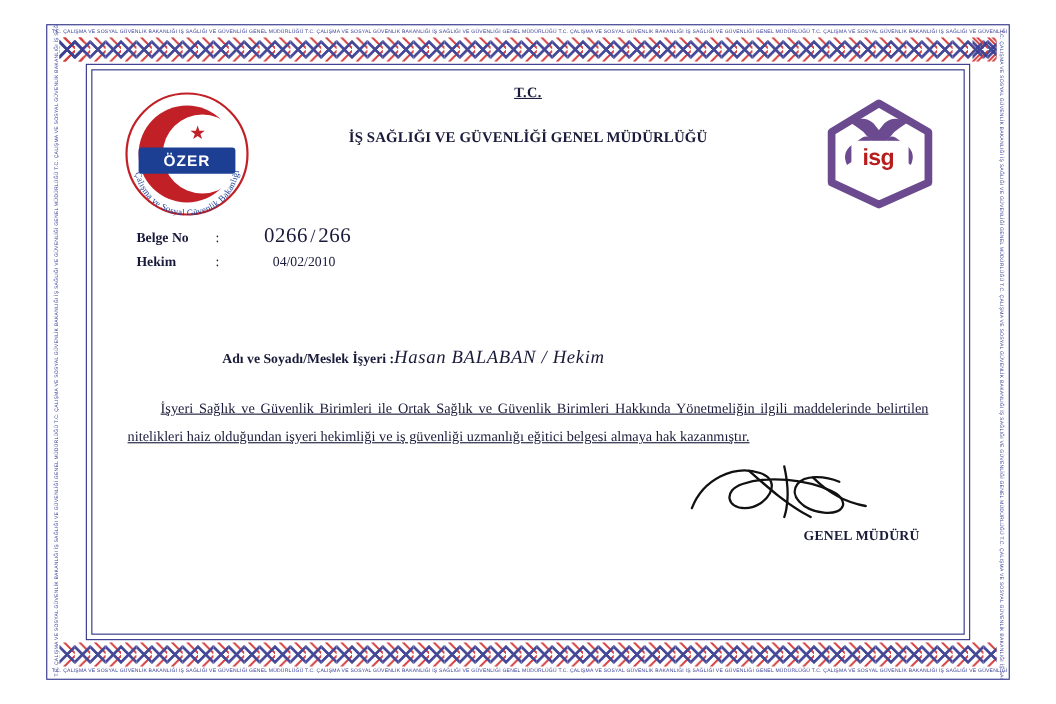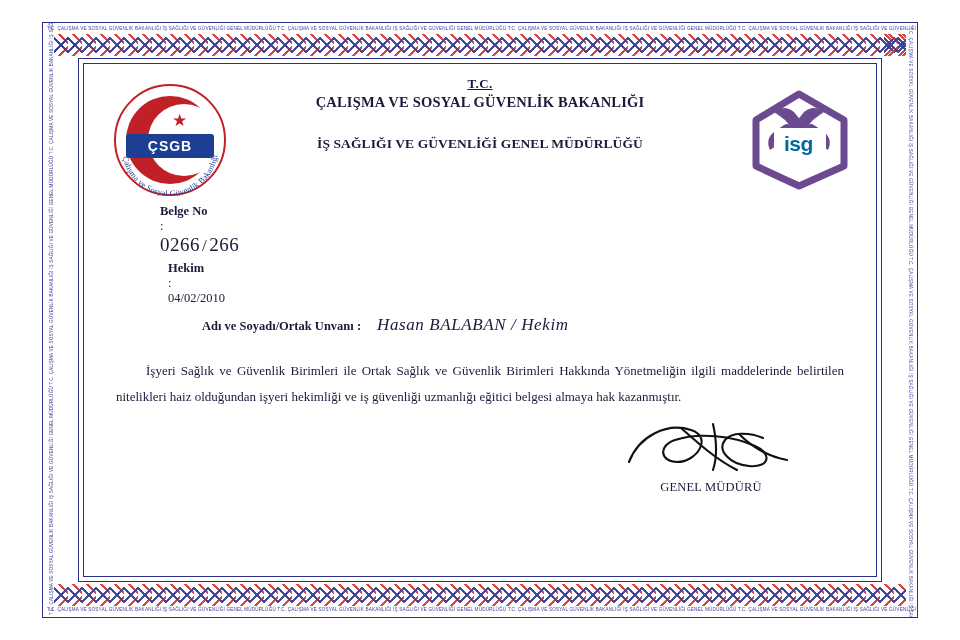--- a/index.html
+++ b/index.html
@@ -216,35 +216,34 @@
     position: absolute;
     right: 16px; top: 18px;
     width: 110px; height: 104px;
   }
   .isg .txt {
     position: absolute;
     left: 40px; top: 44px;
     font-family: "Liberation Sans", sans-serif;
     font-weight: bold;
     font-size: 21px;
-    color: #0369a1;
+    color: #b91c1c;
     letter-spacing: -0.5px;
   }
 
   
   .refblock {
     position: absolute;
     left: 34px; top: 134px;
     font-family: "Liberation Serif", serif;
   }
   .refrow {
     display: flex;
     align-items: baseline;
     margin-bottom: 5px;
-    flex-direction: column;
   }
   .reflabel {
     font-size: 12.5px;
     font-weight: bold;
     width: 72px;
     display: inline-block;
   }
   .refcolon {
     font-size: 12.5px;
     width: 8px;
@@ -286,36 +285,36 @@
     position: absolute;
     left: 112px; top: 245px;
     display: flex;
     align-items: baseline;
   }
   .namerow .nlabel {
     font-size: 12.5px;
     font-weight: bold;
   }
   .namerow .nvalue {
-    margin-left: 16px;
     font-family: "Liberation Serif", serif;
     font-style: italic;
     font-size: 17px;
     letter-spacing: 0.6px;
   }
 
   
   .body {
     position: absolute;
     left: 26px; top: 288px;
     width: 728px;
     font-size: 13px;
     line-height: 2.0;
     text-align: justify;
     text-indent: 30px;
+    text-decoration: underline;
   }
 
   
   .signature {
     position: absolute;
     right: 34px; top: 348px;
     width: 250px;
     text-align: center;
   }
   .sig-svg { display: block; margin: 0 auto; }
@@ -326,22 +325,23 @@
     margin-top: -4px;
   }
   .sig-title1 {
     font-size: 12.5px;
     font-weight: bold;
     margin-top: 6px;
     letter-spacing: 0.2px;
   }
   .sig-title2 {
     font-size: 12.5px;
-    font-weight: normal;
+    font-weight: bold;
     letter-spacing: 0.2px;
+    text-align: right;
   }
 </style>
 </head>
 <body>
 
 <div class="page">
 
   <div class="microband">
     <div class="micro-text micro-top">T.C. ÇALIŞMA VE SOSYAL GÜVENLİK BAKANLIĞI İŞ SAĞLIĞI VE GÜVENLİĞİ GENEL MÜDÜRLÜĞÜ T.C. ÇALIŞMA VE SOSYAL GÜVENLİK BAKANLIĞI İŞ SAĞLIĞI VE GÜVENLİĞİ GENEL MÜDÜRLÜĞÜ T.C. ÇALIŞMA VE SOSYAL GÜVENLİK BAKANLIĞI İŞ SAĞLIĞI VE GÜVENLİĞİ GENEL MÜDÜRLÜĞÜ T.C. ÇALIŞMA VE SOSYAL GÜVENLİK BAKANLIĞI İŞ SAĞLIĞI VE GÜVENLİĞİ GENEL MÜDÜR</div>
     <div class="micro-text micro-bot">T.C. ÇALIŞMA VE SOSYAL GÜVENLİK BAKANLIĞI İŞ SAĞLIĞI VE GÜVENLİĞİ GENEL MÜDÜRLÜĞÜ T.C. ÇALIŞMA VE SOSYAL GÜVENLİK BAKANLIĞI İŞ SAĞLIĞI VE GÜVENLİĞİ GENEL MÜDÜRLÜĞÜ T.C. ÇALIŞMA VE SOSYAL GÜVENLİK BAKANLIĞI İŞ SAĞLIĞI VE GÜVENLİĞİ GENEL MÜDÜRLÜĞÜ T.C. ÇALIŞMA VE SOSYAL GÜVENLİK BAKANLIĞI İŞ SAĞLIĞI VE GÜVENLİĞİ GENEL MÜDÜR</div>
@@ -358,21 +358,21 @@
   <div class="innerline1"></div>
   <div class="innerline2"></div>
 
   <div class="content">
 
     <div class="csgb">
       <div class="ring"></div>
       <div class="moon"></div>
       <div class="moon-cut"></div>
       <div class="star">★</div>
-      <div class="band">ÇSGB</div>
+      <div class="band">ÖZER</div>
       <svg class="arc" viewBox="0 0 112 112">
         <defs>
           <path id="arcpath" d="M 8,64 A 48,48 0 0 0 104,64"></path>
         </defs>
         <text>
           <textPath href="#arcpath" startOffset="6%">Çalışma  ve Sosyal Güvenlik Bakanlığı</textPath>
         </text>
       </svg>
     </div>
 
@@ -387,42 +387,41 @@
           <path d="M26 62 q-5 -11 4 -18 l10 -7 q5 -3 8 3 q2 5 -2 8 l-8 6 q-6 4 -12 8 z"></path>
           <path d="M84 62 q5 -11 -4 -18 l-10 -7 q-5 -3 -8 3 q-2 5 2 8 l8 6 q6 4 12 8 z"></path>
         </g>
         <rect x="30" y="40" width="52" height="26" fill="#ffffff"></rect>
       </svg>
       <div class="txt">isg</div>
     </div>
 
     <div class="header">
       <div class="line1">T.C.</div>
-      <div class="line2">ÇALIŞMA VE SOSYAL GÜVENLİK BAKANLIĞI</div>
       <div class="line3">İŞ SAĞLIĞI VE GÜVENLİĞİ GENEL MÜDÜRLÜĞÜ</div>
     </div>
 
     <div class="refblock">
       <div class="refrow">
         <span class="reflabel">Belge No</span>
         <span class="refcolon">:</span>
         <span class="refvalue-no">
           <span class="seq">0266</span><span class="sep">/</span><span class="seq">266</span>
         </span>
       </div>
       <div class="refrow">
         <span class="reflabel">Hekim</span>
         <span class="refcolon">:</span>
         <span class="refvalue-date">04/02/2010</span>
       </div>
     </div>
 
 
     <div class="namerow">
-      <span class="nlabel">Adı ve Soyadı/Ortak Unvanı :</span>
+      <span class="nlabel">Adı ve Soyadı/Meslek İşyeri :</span>
       <span class="nvalue">Hasan BALABAN / Hekim</span>
     </div>
 
     <div class="body">İşyeri Sağlık ve Güvenlik Birimleri ile Ortak Sağlık ve Güvenlik Birimleri Hakkında Yönetmeliğin ilgili maddelerinde belirtilen nitelikleri haiz olduğundan işyeri hekimliği ve iş güvenliği uzmanlığı eğitici belgesi almaya hak kazanmıştır.</div>
 
     <div class="signature">
       <svg class="sig-svg" width="180" height="62" viewBox="0 0 180 62">
         <g fill="none" stroke="#111111" stroke-width="2.1" stroke-linecap="round">
           <path d="M8 44 C 18 18, 46 4, 70 12 C 92 19, 76 44, 56 44 C 40 44, 36 28, 54 22 C 78 14, 112 18, 134 28 C 152 36, 148 50, 128 48 C 108 46, 96 32, 104 22 C 110 14, 128 14, 142 20"></path>
           <path d="M60 10 C 78 26, 96 42, 116 52"></path>

